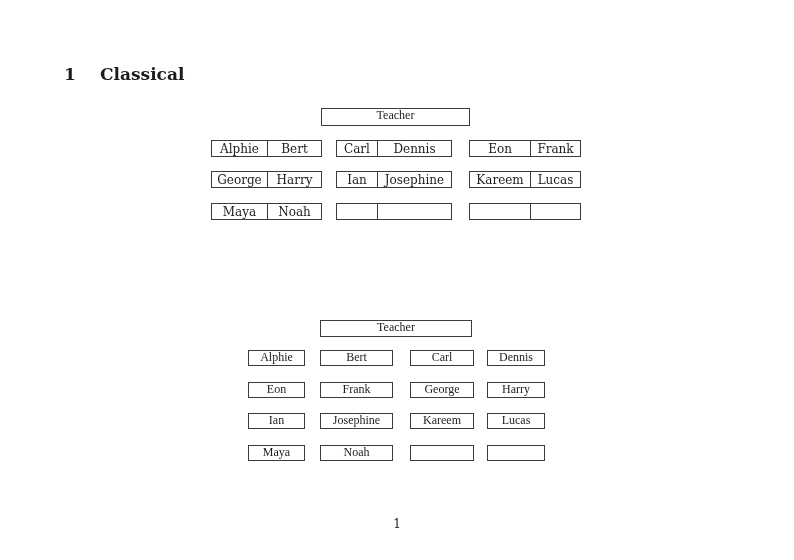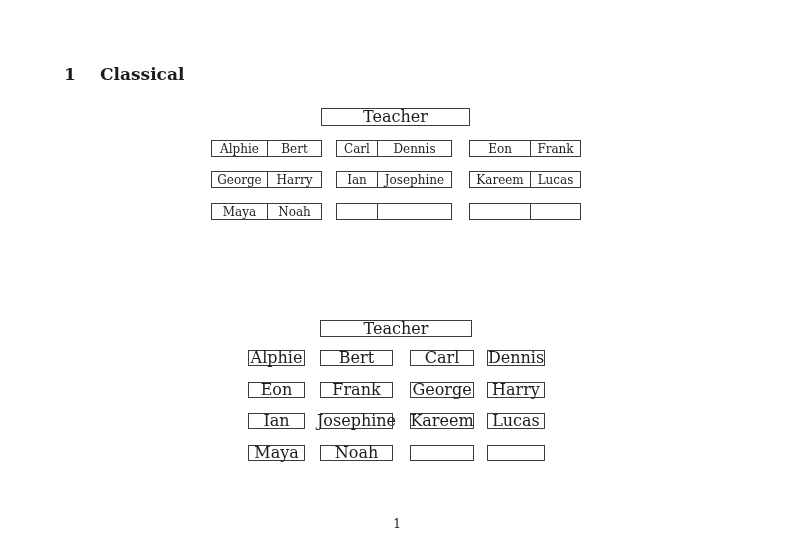--- a/index.html
+++ b/index.html
@@ -14,22 +14,22 @@
   }
   .page{position:absolute;left:0;top:0;width:628px;height:560px;background:#fff;}
   .heading{
     position:absolute;left:64px;
     font-weight:bold;font-size:17px;line-height:20px;white-space:nowrap;
   }
   .sec-num{display:inline-block;width:36px;}
   .box{
     position:absolute;box-sizing:border-box;
     border:1px solid var(--bc);background:#fff;
-    display:flex;align-items:center;justify-content:center;
-    font-size:16px;line-height:12px;white-space:nowrap;
+    display:flex;justify-content:center;
+    font-size:12px;line-height:12px;white-space:nowrap;font-family:Liberation Serif, serif;
   }
   .desk{
     position:absolute;box-sizing:border-box;
     border:1px solid var(--bc);background:#fff;
     display:flex;align-items:stretch;
   }
   .seat{
     display:flex;align-items:center;justify-content:center;
     font-size:12px;line-height:12px;box-sizing:border-box;white-space:nowrap;
   }

